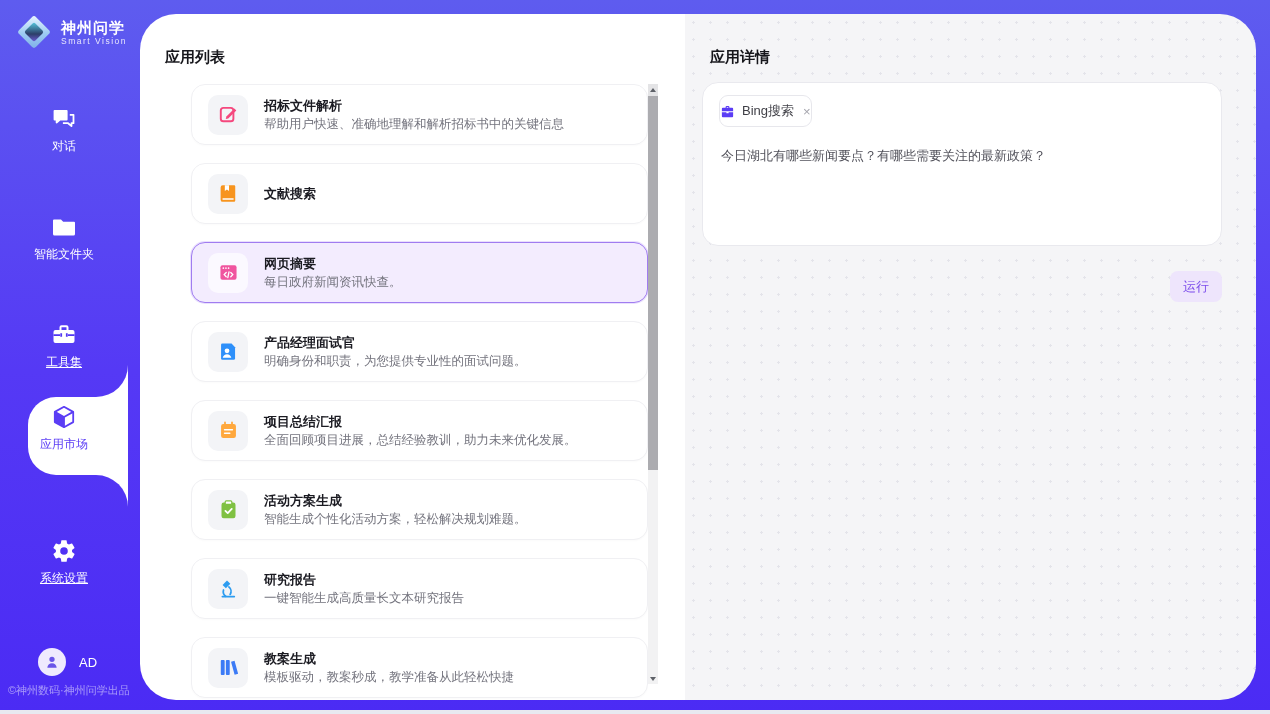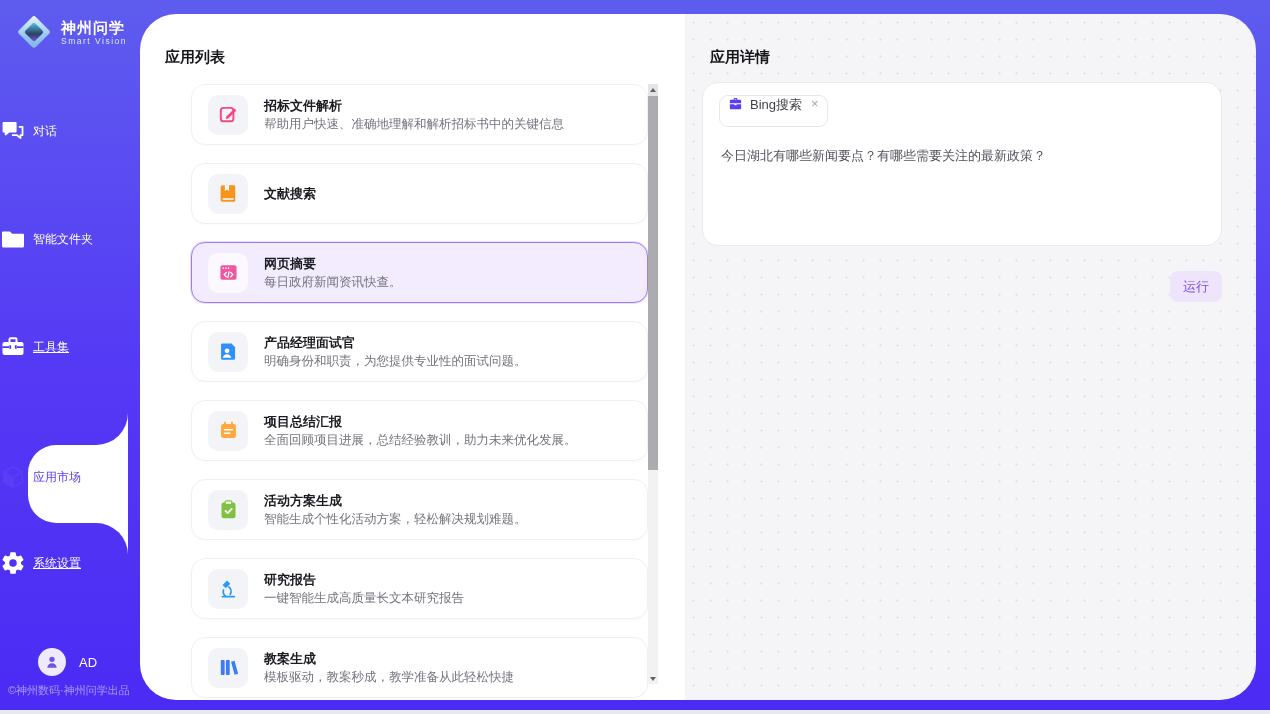--- a/index.html
+++ b/index.html
@@ -15,26 +15,26 @@
   .logo{position:absolute;left:16px;top:14px;display:flex;align-items:center;gap:9px;}
   .logo-diamond{position:relative;width:36px;height:36px;flex:none;}
   .ld-outer{position:absolute;left:6px;top:6px;width:24px;height:24px;transform:rotate(45deg);
             background:linear-gradient(135deg,#EAF6FF 0%,#9CCBF2 55%,#7FB0E8 100%);border-radius:3px;}
   .ld-inner{position:absolute;left:11px;top:11px;width:14px;height:14px;transform:rotate(45deg);
             background:linear-gradient(135deg,#57C8DE 0%,#2C3F68 60%,#6F5BD8 100%);border-radius:2px;}
   .logo-name{font-size:15px;font-weight:bold;color:#fff;letter-spacing:1px;line-height:17px;}
   .logo-tagline{font-size:8.5px;color:rgba(255,255,255,.85);letter-spacing:1.5px;}
 
   .nav{position:absolute;left:0;top:0;width:140px;height:100%;}
-  .nav-item{position:absolute;left:0;width:128px;height:50px;display:flex;
+  .nav-item{position:absolute;left:0;width:128px;height:50px;display:flex;flex-direction:column;
             align-items:center;justify-content:flex-start;gap:7px;color:#fff;cursor:pointer;}
   .nav-item:nth-of-type(1){top:106px;}
   .nav-item:nth-of-type(2){top:214px;}
   .nav-item:nth-of-type(3){top:322px;}
-  .nav-item:nth-of-type(4){top:452px;}
+  .nav-item:nth-of-type(4){top:404px;}
   .nav-item:nth-of-type(5){top:538px;}
   .nav-icon{width:26px;height:26px;position:relative;z-index:1;}
   .nav-icon svg{width:100%;height:100%;display:block;}
   .nav-label{font-size:12px;position:relative;z-index:1;line-height:14px;}
   .nav-item.underline .nav-label{text-decoration:underline;}
   .nav-item.active{color:#5B3DF5;}
   .tab-pill,.tab-curve{display:none;}
   .nav-item.active .tab-pill{display:block;position:absolute;left:28px;right:0;top:-7px;height:78px;
             background:#fff;border-radius:28px 0 0 28px;z-index:0;}
   .nav-item.active .tab-curve{display:block;position:absolute;right:0;width:32px;height:32px;background:#fff;z-index:0;}
@@ -82,22 +82,22 @@
   .tri-up{width:0;height:0;border-left:3.5px solid rgba(0,0,0,0);border-right:3.5px solid rgba(0,0,0,0);
           border-bottom:4.5px solid #5E6168;}
   .scroll-thumb{position:absolute;left:0;top:12px;width:10px;height:374px;background:#ACACB0;cursor:grab;}
   .tri-down{position:absolute;left:1.5px;bottom:3px;width:0;height:0;cursor:pointer;
           border-left:3.5px solid rgba(0,0,0,0);border-right:3.5px solid rgba(0,0,0,0);
           border-top:4.5px solid #5E6168;}
 
   
   .detail-card{position:absolute;left:17px;top:68px;width:520px;height:164px;background:#fff;
                border:1px solid #E9E9EE;border-radius:16px;cursor:text;}
-  .chip{position:absolute;left:16px;top:12px;height:32px;display:inline-flex;align-items:flex-start;gap:7px;
-        padding:0 8px;border:1px solid #E7E7EC;border-radius:9px;background:#fff;font-size:13px;
+  .chip{position:absolute;left:16px;top:12px;height:32px;display:inline-flex;align-items:center;gap:7px;
+        padding:0 0;border:1px solid #E7E7EC;border-radius:9px;background:#fff;font-size:13px;
         color:#3F3F46;cursor:pointer;}
   .chip-icon{width:15px;height:15px;color:#5B3DF5;display:flex;}
   .chip-icon svg{width:100%;height:100%;}
   .chip-close{color:#A5A5AD;font-size:13px;margin-left:2px;cursor:pointer;}
   .prompt{position:absolute;left:18px;top:64px;right:16px;font-size:13px;color:#52525B;line-height:18px;}
   .composer-icons{position:absolute;left:18px;bottom:13px;display:flex;align-items:center;gap:17px;color:#9CA0A8;}
   .cicon{width:16px;height:16px;display:flex;cursor:pointer;}
   .run-btn{position:absolute;right:34px;top:257px;width:52px;height:31px;border:none;border-radius:8px;
            background:#EEE5FC;color:#7C4DEB;font-size:13px;font-family:inherit;cursor:pointer;
            display:flex;align-items:center;justify-content:center;}

